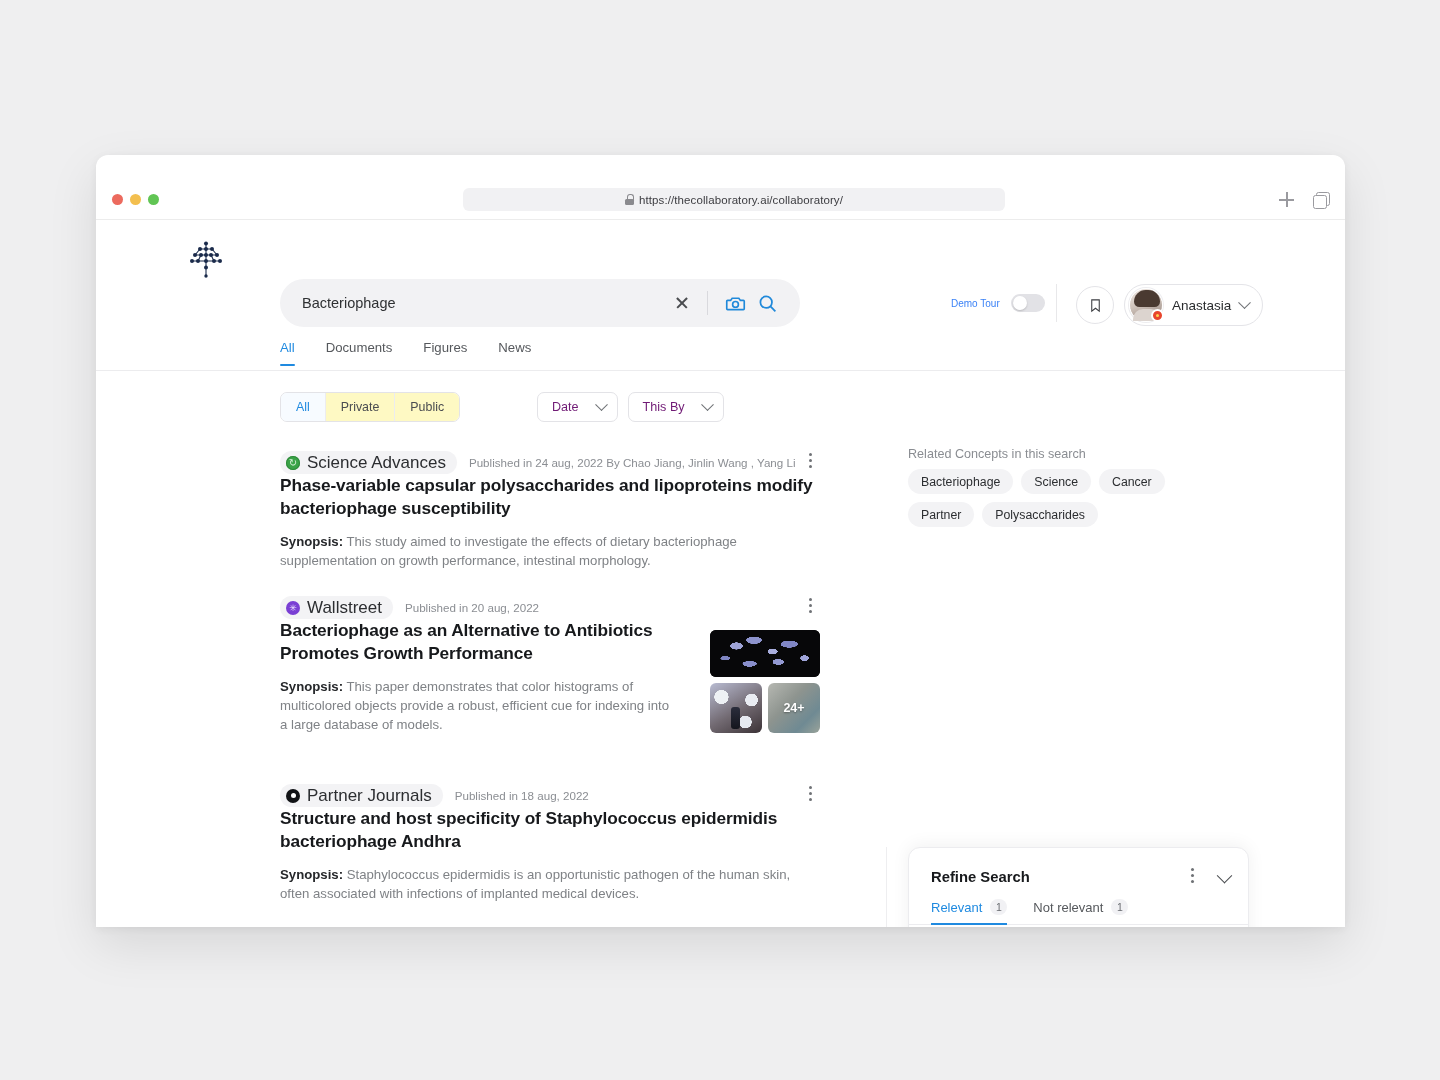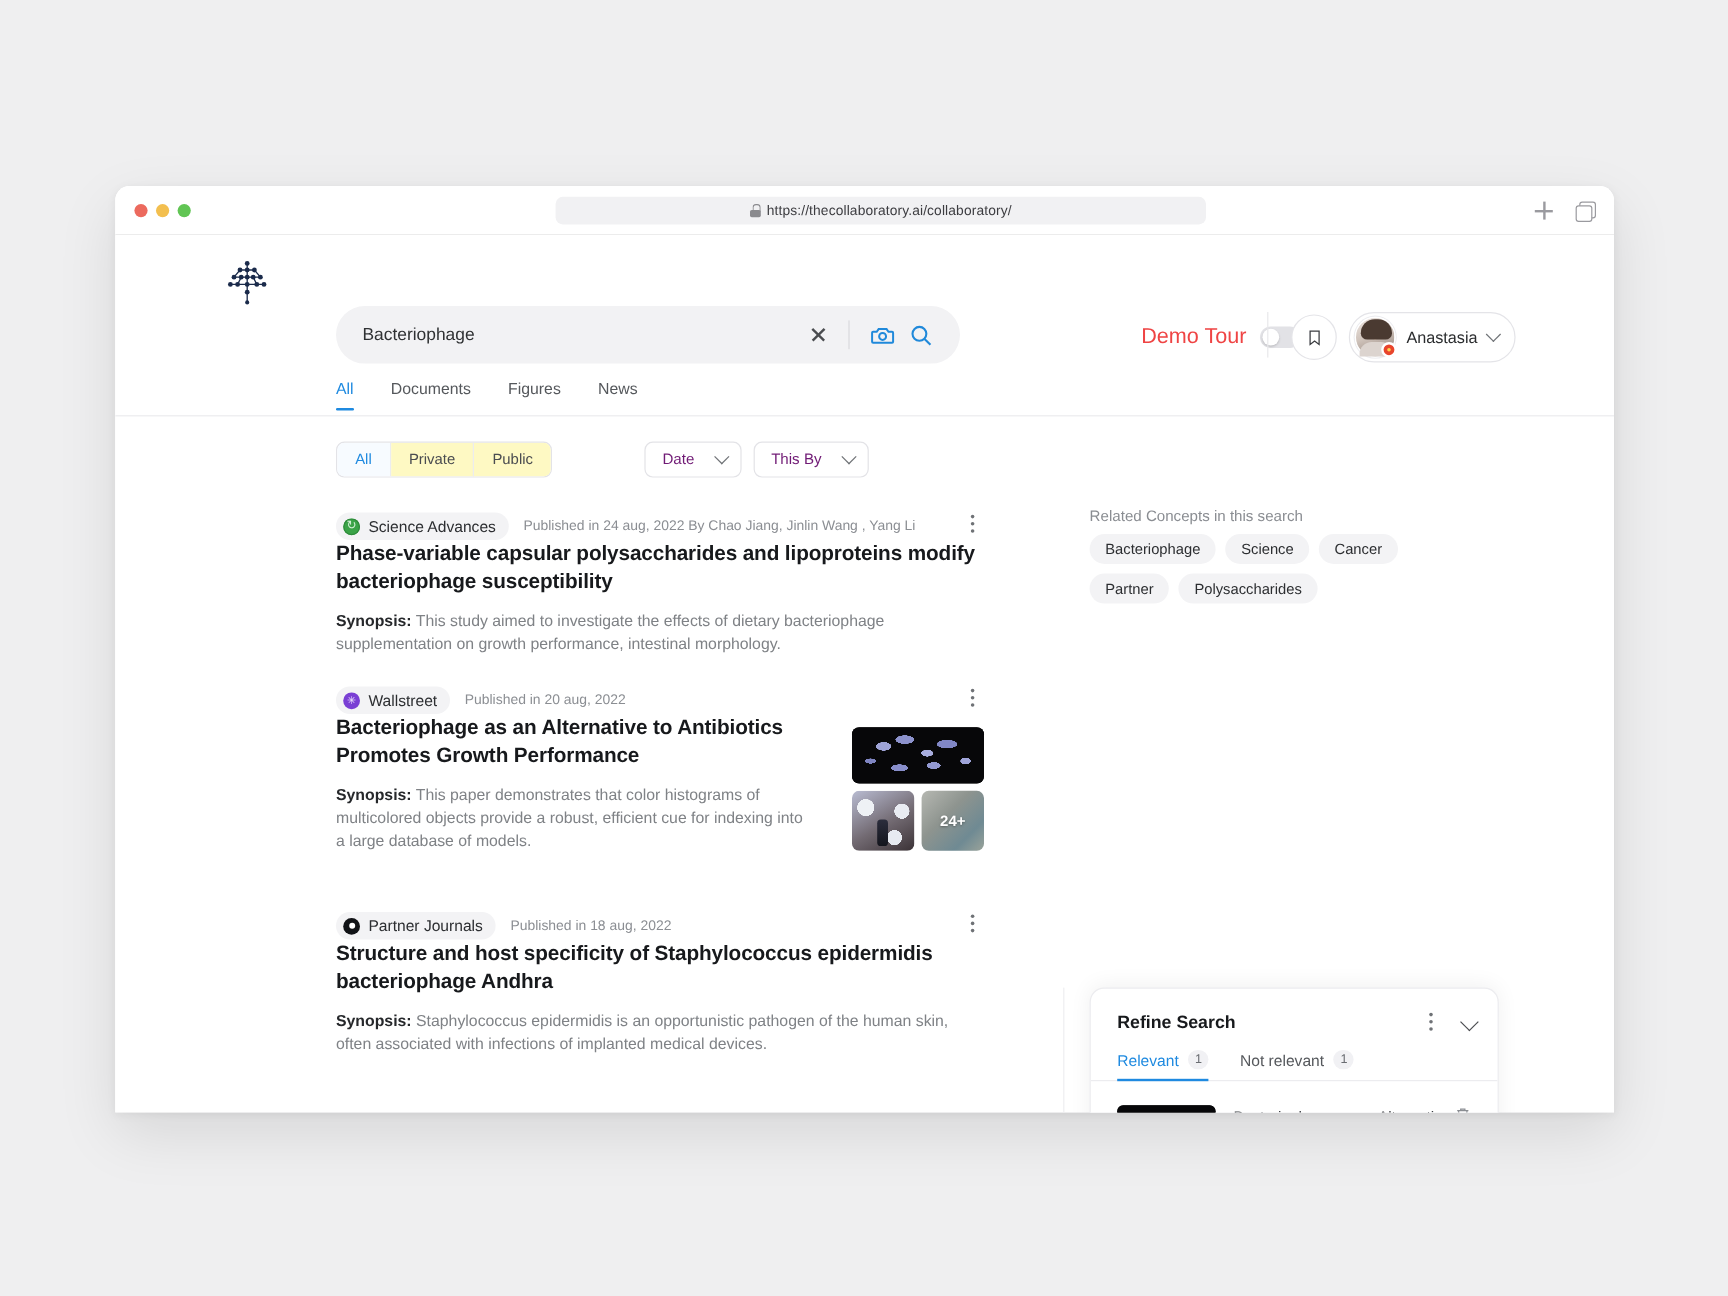--- a/index.html
+++ b/index.html
@@ -17,20 +17,21 @@
     width: 1249px; height: 772px;
     background: #ffffff;
     border-radius: 12px 12px 0 0;
     overflow: hidden;
     box-shadow: 0 18px 50px rgba(0,0,0,.10), 0 2px 8px rgba(0,0,0,.06);
   }
   .chrome {
     position: relative; height: 41px; background: #ffffff;
     display: flex; align-items: center;
     border-bottom: 1px solid #ececec;
+    margin-top: 24px;
   }
   .traffic { display: flex; gap: 7px; margin-left: 16px; }
   .dot { width: 11px; height: 11px; border-radius: 50%; }
   .dot.r { background: #ec6a5e; }
   .dot.y { background: #f3bf4f; }
   .dot.g { background: #61c554; }
 
   .urlbar {
     position: absolute; left: 367px; top: 9px;
     width: 542px; height: 23px;
@@ -88,21 +89,21 @@
     content: ""; position: absolute; left: 8px; top: 14px; width: 14px; height: 1.6px;
     background: #4a4c4f;
   }
   .sb-close:before { transform: rotate(45deg); }
   .sb-close:after { transform: rotate(-45deg); }
   .sb-divider { width: 1px; height: 24px; background: #d9d9dd; margin: 0 14px 0 10px; }
   .sb-icon { width: 26px; height: 26px; margin-right: 6px; display:flex; align-items:center; justify-content:center; cursor:pointer;}
   .sb-icon:last-child { margin-right: 20px; }
 
   .demo-tour { position: absolute; left: 855px; top: 74px; display: flex; align-items: center; gap: 11px; }
-  .demo-tour .lbl { font-size: 18px; color: #ef4444; }
+  .demo-tour .lbl { font-size: 10px; color: #3b82f6; }
   .toggle { width: 34px; height: 18px; background: #e2e2e6; border-radius: 10px; position: relative; cursor: pointer; }
   .toggle .knob { position: absolute; left: 2px; top: 2px; width: 14px; height: 14px; border-radius: 50%; background: #fff; box-shadow: 0 1px 2px rgba(0,0,0,.18); }
 
   .topdiv { position: absolute; left: 960px; top: 64px; width: 1px; height: 38px; background: #e8e8ea; }
 
   .bookmark-btn {
     position: absolute; left: 980px; top: 66px; width: 38px; height: 38px;
     border: 1px solid #e4e4e8; border-radius: 50%;
     display: flex; align-items: center; justify-content: center; cursor: pointer; background:#fff;
   }
@@ -151,21 +152,21 @@
   .dd .t { font-size: 12.6px; color: #701a75; }
   .chev { width: 9px; height: 9px; border-right: 1.5px solid #6f7276; border-bottom: 1.5px solid #6f7276; transform: rotate(45deg) translate(-2px,-2px); }
 
   .results { position: absolute; left: 184px; top: 80px; width: 540px; }
   .result { position: relative; margin-bottom: 18px; }
   .res-head { display: flex; align-items: center; gap: 12px; }
   .srcpill {
     display: flex; align-items: center; gap: 7px; height: 23px;
     background: #f3f3f5; border-radius: 12px; padding: 0 11px 0 6px;
   }
-  .srcpill .nm { font-size: 13px; color: #2c2e31; }
+  .srcpill .nm { font-size: 17px; color: #2c2e31; }
   .srcicon { width: 14px; height: 14px; border-radius: 50%; flex: none; position: relative; }
   .si-green { background: #3aa347; box-shadow: inset 0 0 0 1px #2f8a3b; }
   .si-green:after { content:"↻"; position:absolute; inset:0; color:#d6f0d8; font-size:10px; line-height:14px; text-align:center; }
   .si-purple { background: #7a3fd4; }
   .si-purple:after { content:"✳"; position:absolute; inset:0; color:#efe4ff; font-size:9px; line-height:14px; text-align:center; }
   .si-black { background: #111316; }
   .si-black:after { content:""; position:absolute; left:4.5px; top:4.5px; width:5px; height:5px; border-radius:50%; background:#fff; }
   .pubinfo { font-size: 11.6px; color: #8b8e93; white-space: nowrap; }
 
   .kebab { position: absolute; right: 0; top: 2px; width: 20px; height: 20px; cursor: pointer; }

